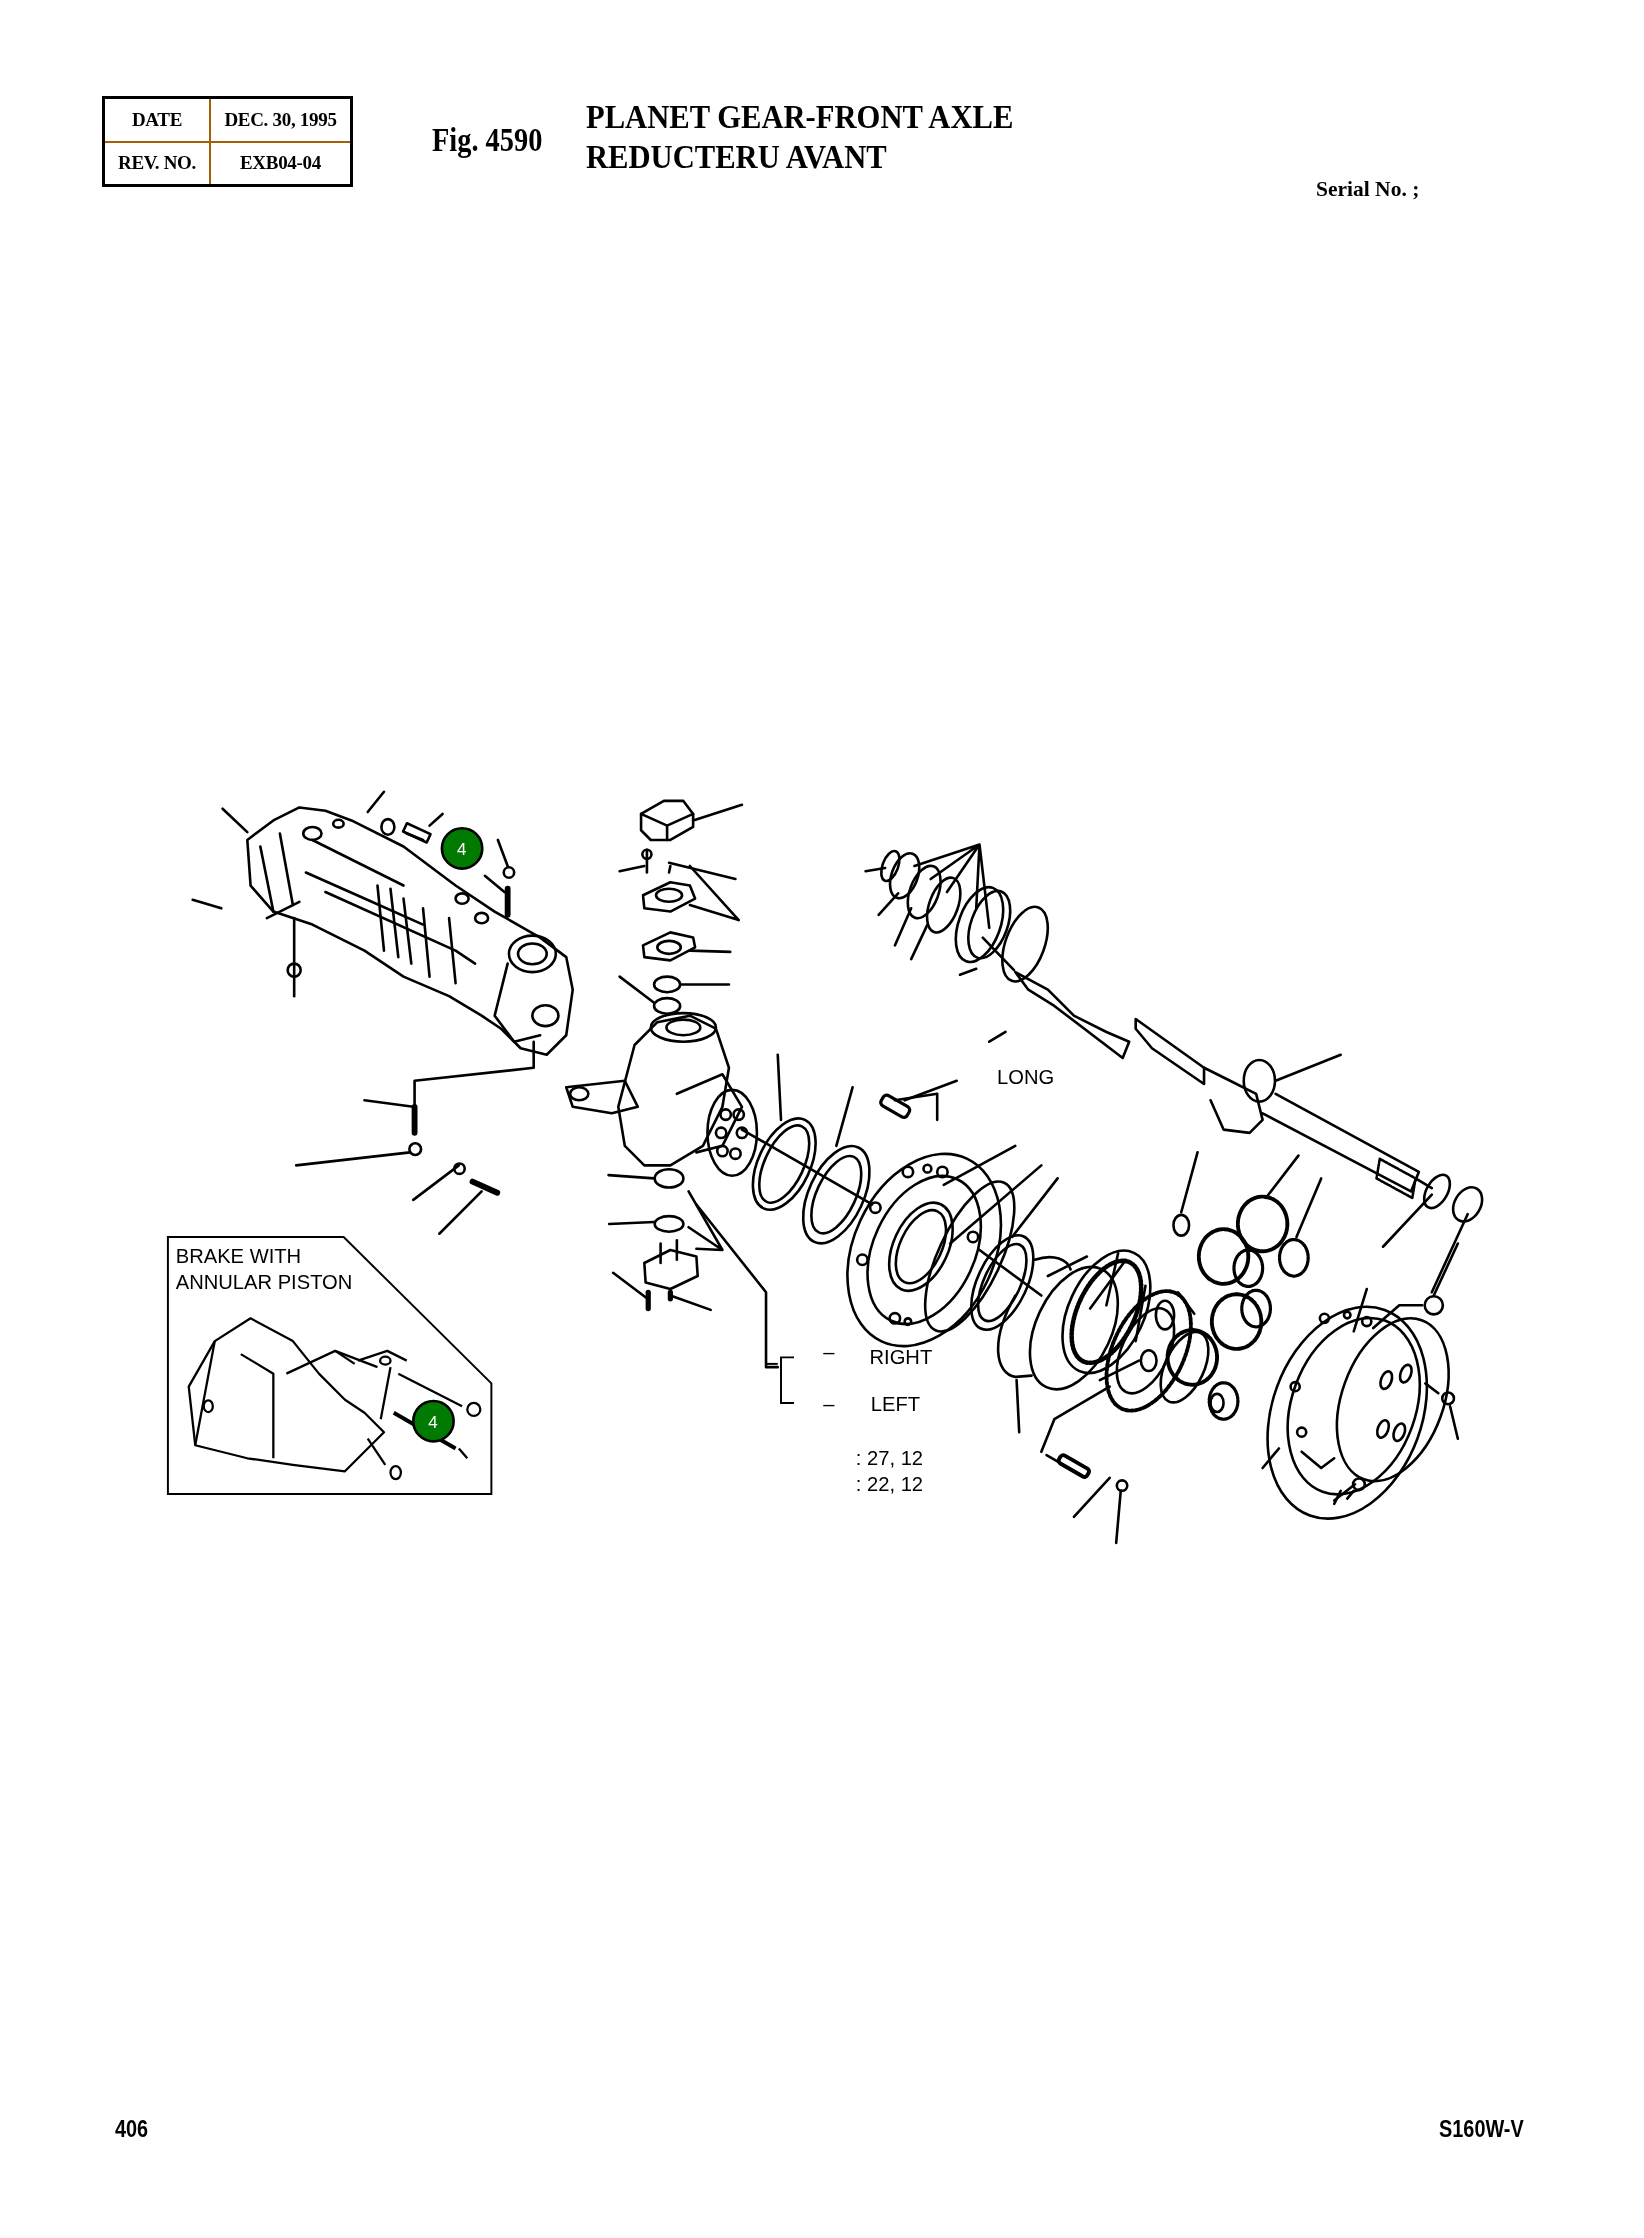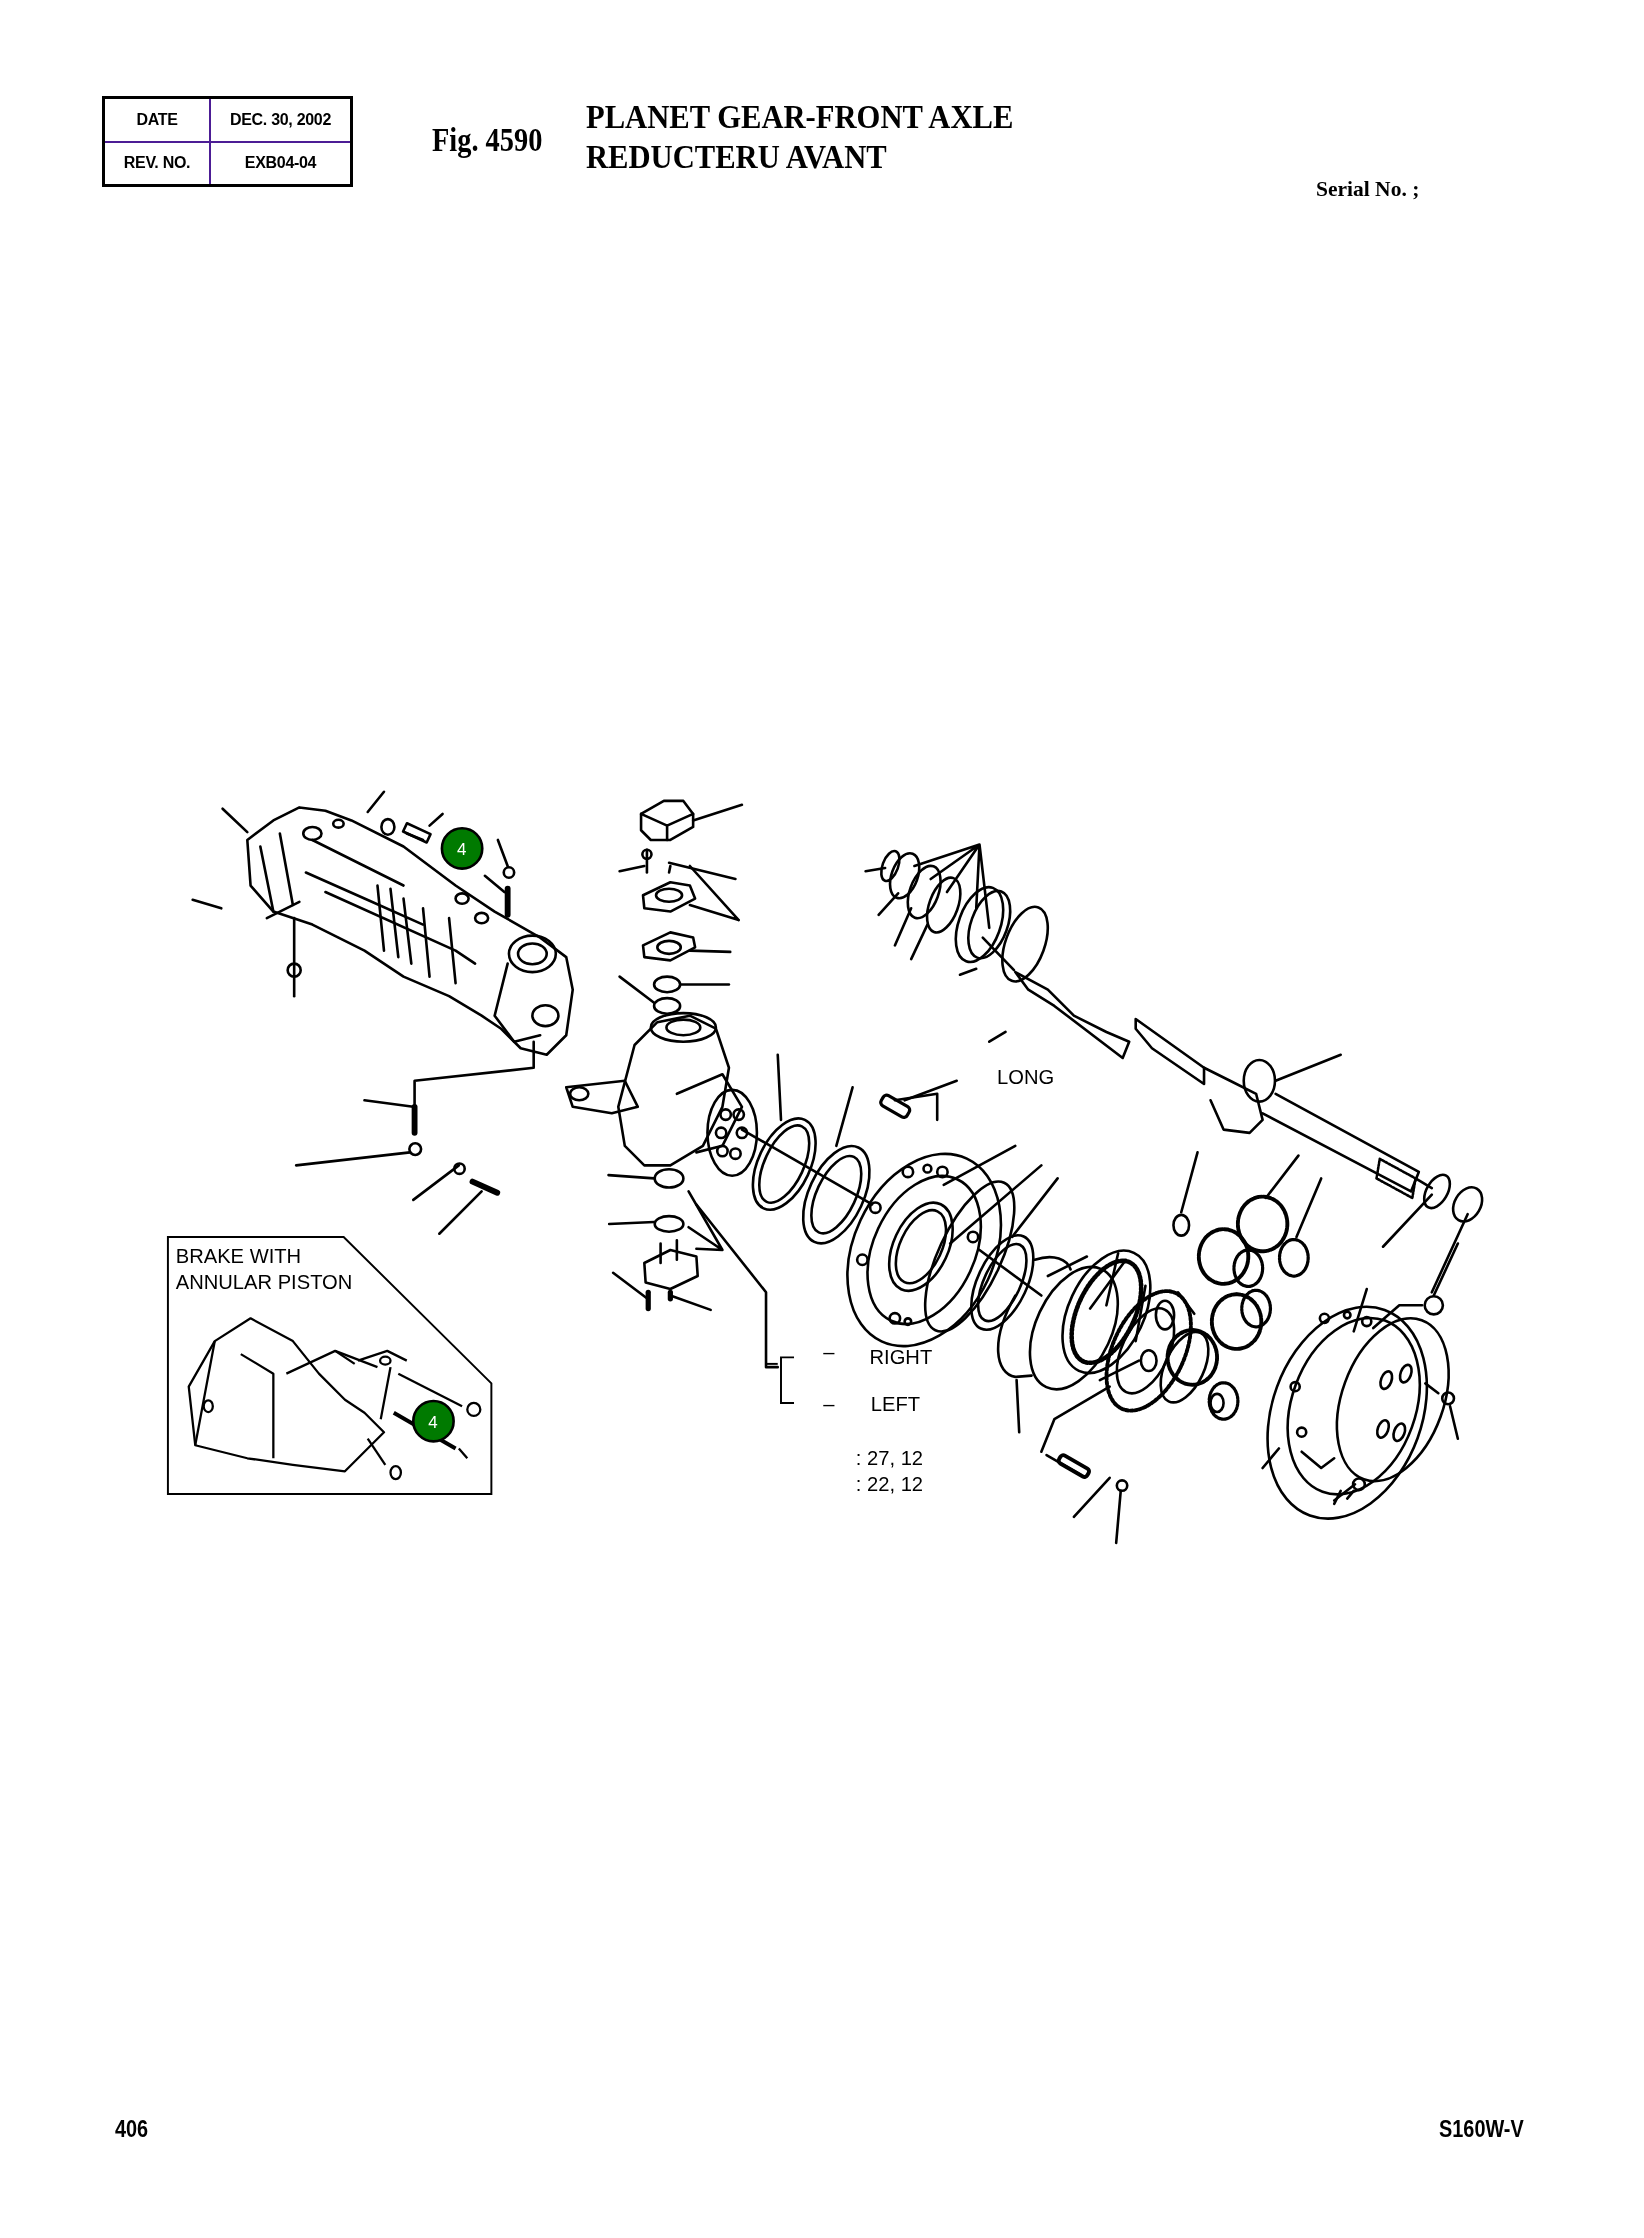--- a/index.html
+++ b/index.html
@@ -1,39 +1,39 @@
 <!DOCTYPE html>
 <html style="font-size:10.4px"><head>
 <meta charset="utf-8">
 <style>
   html, body { margin:0; padding:0; background:#ffffff; }
   body { width:1644px; height:2239px; position:relative; overflow:hidden; font-family:"Liberation Serif", serif; color:#000; }
   .hdr-table { position:absolute; left:102px; top:96px; width:251px; height:91px; border:3.3px solid #000; box-sizing:border-box; border-collapse:collapse; }
-  .hdr-table td { border:2px solid #4c1d95; font-family:Liberation Sans, sans-serif; font-weight:bold; font-size:16px; text-align:center; padding:0; letter-spacing:-0.3px; }
+  .hdr-table td { border:2px solid #a16207; font-family:Liberation Serif, serif; font-weight:bold; font-size:19px; text-align:center; padding:0; letter-spacing:-0.3px; }
   .hdr-table td.k { width:104px; }
   .fig-no { position:absolute; left:432px; top:122px; font-family:"Liberation Serif", serif; font-weight:bold; font-size:33px; transform:scaleX(0.86); transform-origin:left top; }
   .title1, .title2 { position:absolute; left:586px; font-family:"Liberation Serif", serif; font-weight:bold; font-size:34px; transform:scaleX(0.9); transform-origin:left top; white-space:nowrap; }
   .title1 { top:98px; }
   .title2 { top:138px; }
   .serial { position:absolute; left:1308px; top:177px; font-family:"Liberation Serif", serif; font-weight:bold; font-size:21.5px;margin-left:8px; }
   .footer-l { position:absolute; left:115px; top:2116px; font-family:"Liberation Sans", sans-serif; font-weight:bold; font-size:23.4px; transform:scaleX(0.85); transform-origin:left top; }
   .footer-r { position:absolute; left:1439px; top:2116px; font-family:"Liberation Sans", sans-serif; font-weight:bold; font-size:23.4px; transform:scaleX(0.85); transform-origin:left top; }
   .diagram { position:absolute; left:0; top:0; width:1644px; height:2239px; }
   .lbl { font-family:"Liberation Sans", sans-serif; font-size:31px; fill:#000; }
   .badge-text { font-family:"Liberation Sans", sans-serif; font-size:26px; fill:#fff; }
   .inset-text { font-family:"Liberation Sans", sans-serif; font-size:31px; fill:#000; }
 </style>
 </head>
 <body>
 
 <table class="hdr-table">
   <tbody>
       <tr>
     <td class="k">DATE</td>
-    <td>DEC. 30, 2002</td>
+    <td>DEC. 30, 1995</td>
   </tr>
   <tr>
     <td class="k">REV. NO.</td>
     <td>EXB04-04</td>
   </tr>
 </tbody>
   </table>
 
 <div class="fig-no">Fig. 4590</div>
 <div class="title1">PLANET GEAR-FRONT AXLE</div>

